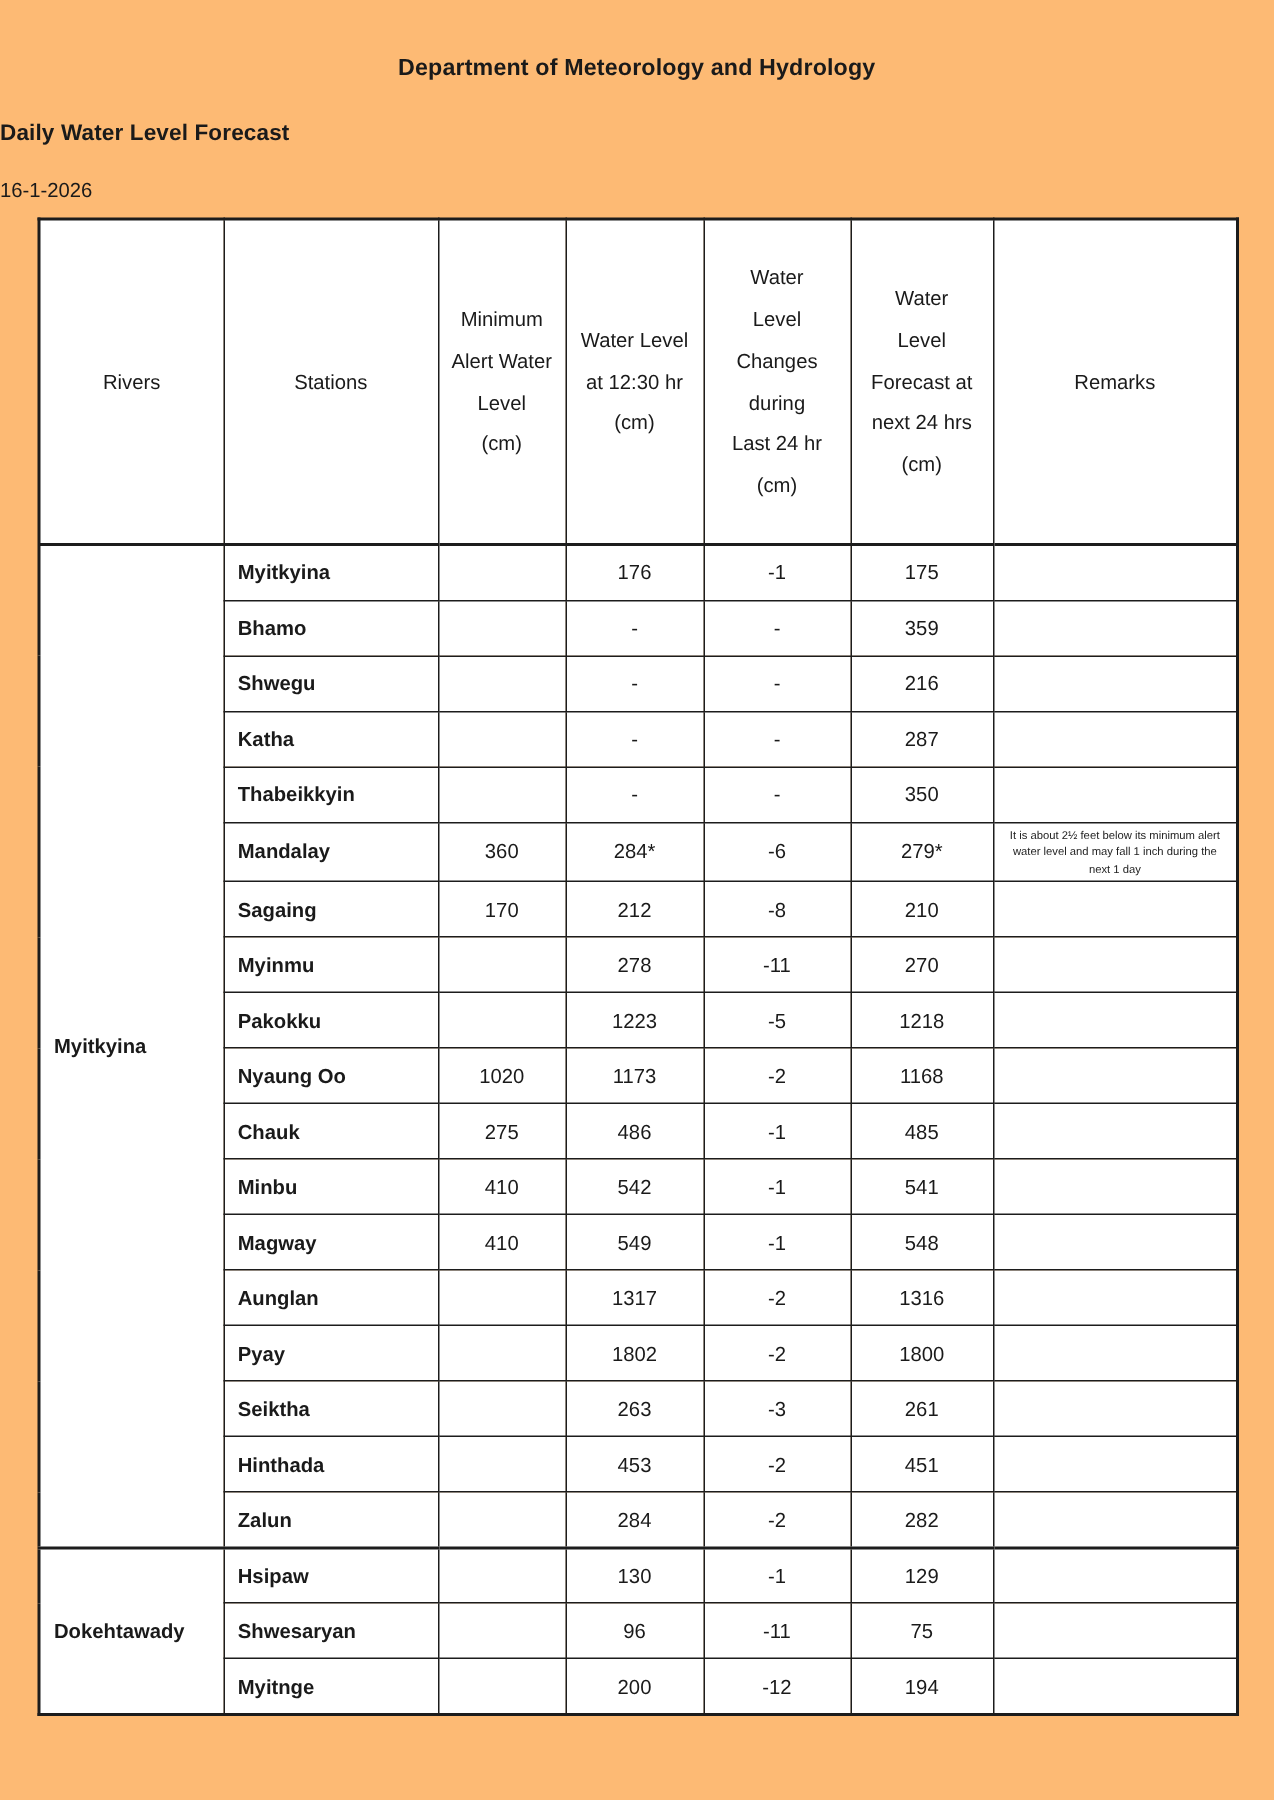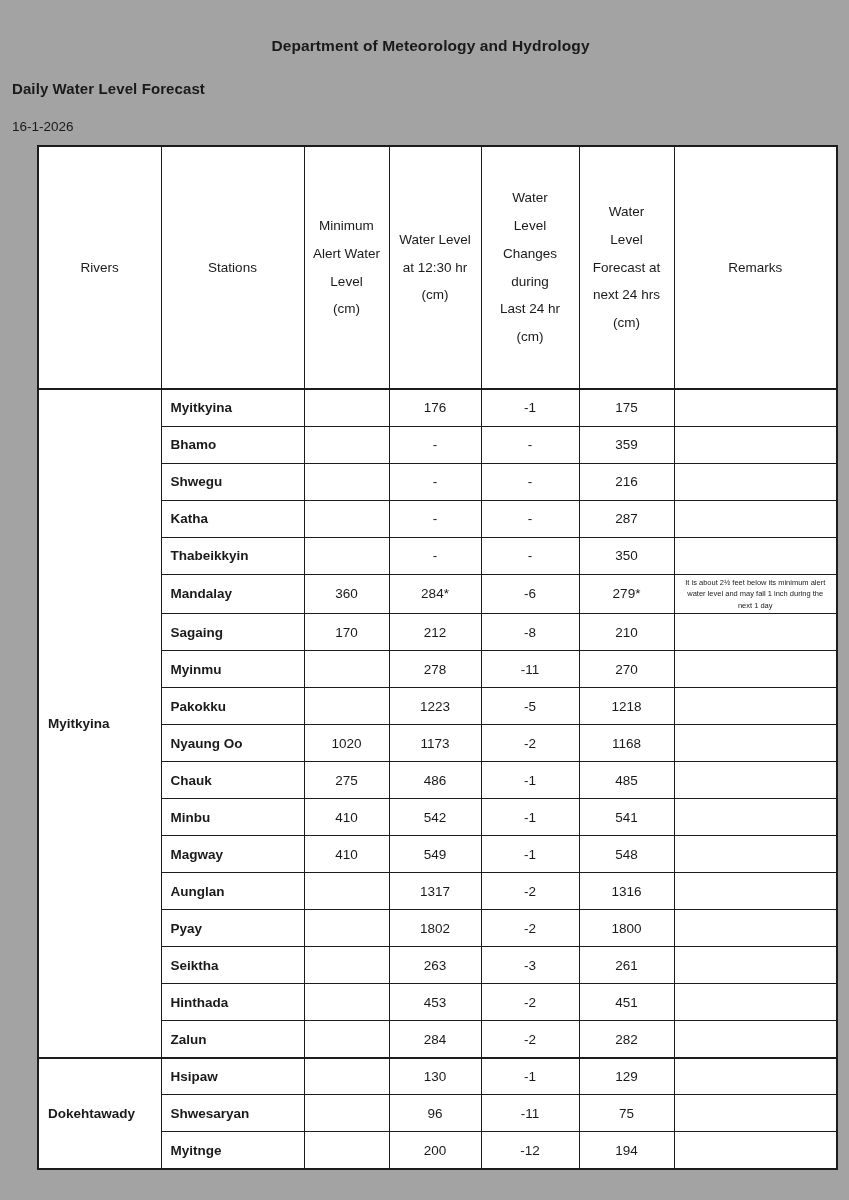--- a/index.html
+++ b/index.html
@@ -3,21 +3,21 @@
 <meta charset="utf-8">
 <style>
   * { margin: 0; padding: 0; box-sizing: border-box; }
   html, body { background: #ffffff; }
   body {
     width: 849px; height: 1200px;
     font-family: "Liberation Sans", "DejaVu Sans", sans-serif;
     color: #1a1a1a;
     overflow: hidden;
   }
-  .page { width: 849px; height: 1200px; position: relative; background: #a3a3a3; padding-left: 12px; }
+  .page { width: 849px; height: 1200px; position: relative; background: #fdba74; }
   .doc-title {
     text-align: center; font-weight: bold; font-size: 15.5px;
     padding-top: 37px; letter-spacing: 0.1px;
   }
   .doc-subtitle {
     text-align: left; font-weight: bold; font-size: 15px;
     margin-top: 25px; letter-spacing: 0.1px;
   }
   .report-date {
     padding-right: 62px; font-size: 13.5px;
@@ -32,21 +32,21 @@
   }
   .wl-table th, .wl-table td {
     border: 1px solid #1c1c1c;
     vertical-align: middle;
     font-size: 13.5px;
     font-weight: normal;
     text-align: center;
     background: #fff;
   }
   .wl-table thead th {
-    height: 243px;
+    height: 217px;
     white-space: pre-line;
     line-height: 2.05;
     border-bottom: 2px solid #1c1c1c;
     padding: 2px 1px;
   }
   .wl-table tbody td { height: 37px; }
   td.station-cell, td.river-cell {
     text-align: left;
     padding-left: 9px;
     font-weight: bold;

